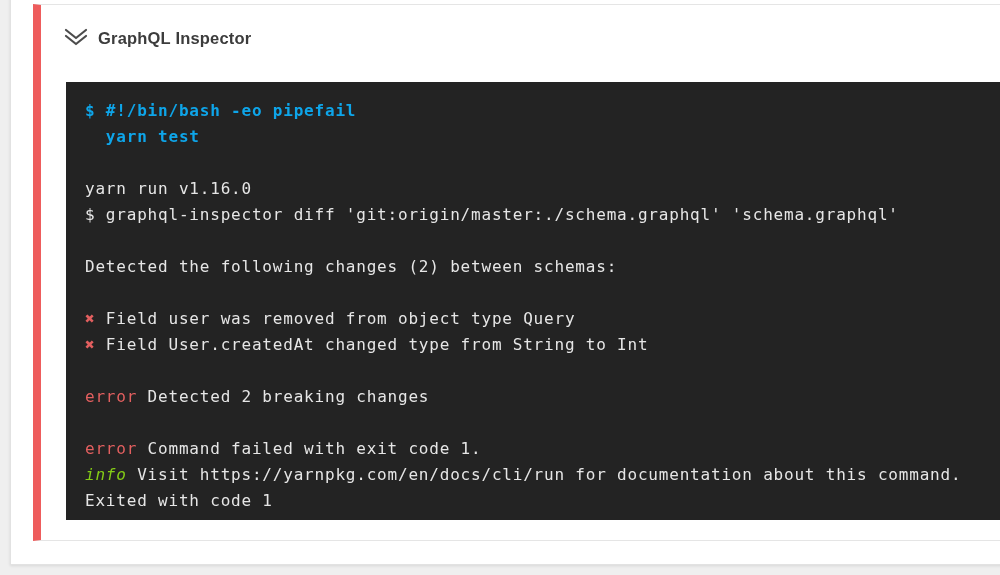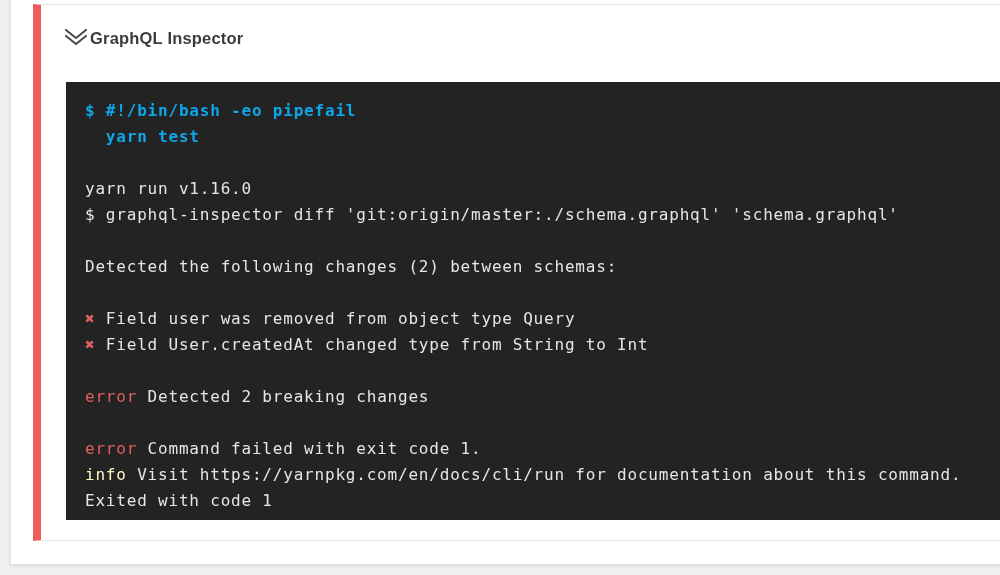--- a/index.html
+++ b/index.html
@@ -46,21 +46,21 @@
     cursor: pointer;
   }
   .collapse-icon {
     width: 28px;
     height: 26px;
     display: inline-flex;
     align-items: center;
     justify-content: center;
   }
   .step-title {
-    margin-left: 0;
+    margin-left: 8px;
     font-size: 16.5px;
     font-weight: bold;
     color: #3c3c3c;
     letter-spacing: 0.2px;
     text-align: right;
   }
   .terminal {
     position: absolute;
     left: 66px;
     top: 82px;
@@ -74,21 +74,21 @@
     font-size: 16px;
     line-height: 26px;
     letter-spacing: 0.8px;
     white-space: pre;
     overflow: hidden;
   }
   .term-line { min-height: 26px; }
   .term-line.bold { font-weight: bold; color: #0ea5e9; }
   .term-line.spacer { min-height: 18px; }
   .c-red { color: #e25f5f; }
-  .c-cyan { color: #fef9c3; }
+  .c-cyan { color: #84cc16; font-style: italic; }
 </style>
 </head>
 <body>
 
 <div class="viewport">
   <div class="outer-card"></div>
 
   <div class="step-section">
     <div class="step-header">
       <span class="collapse-icon">

